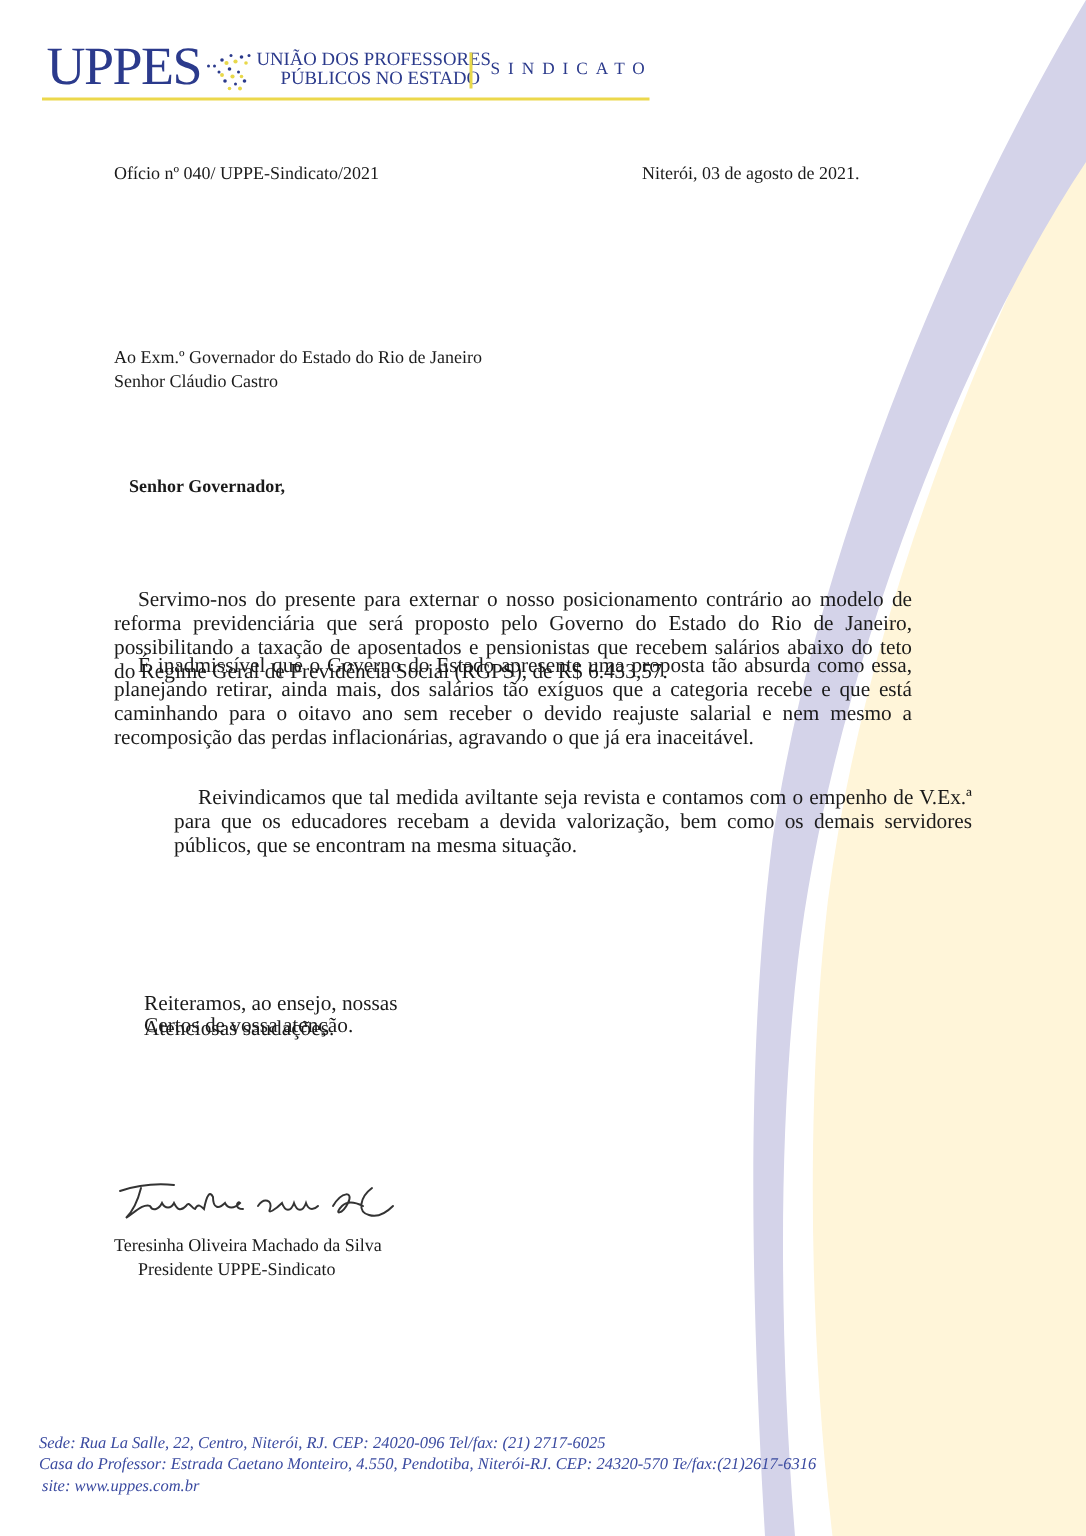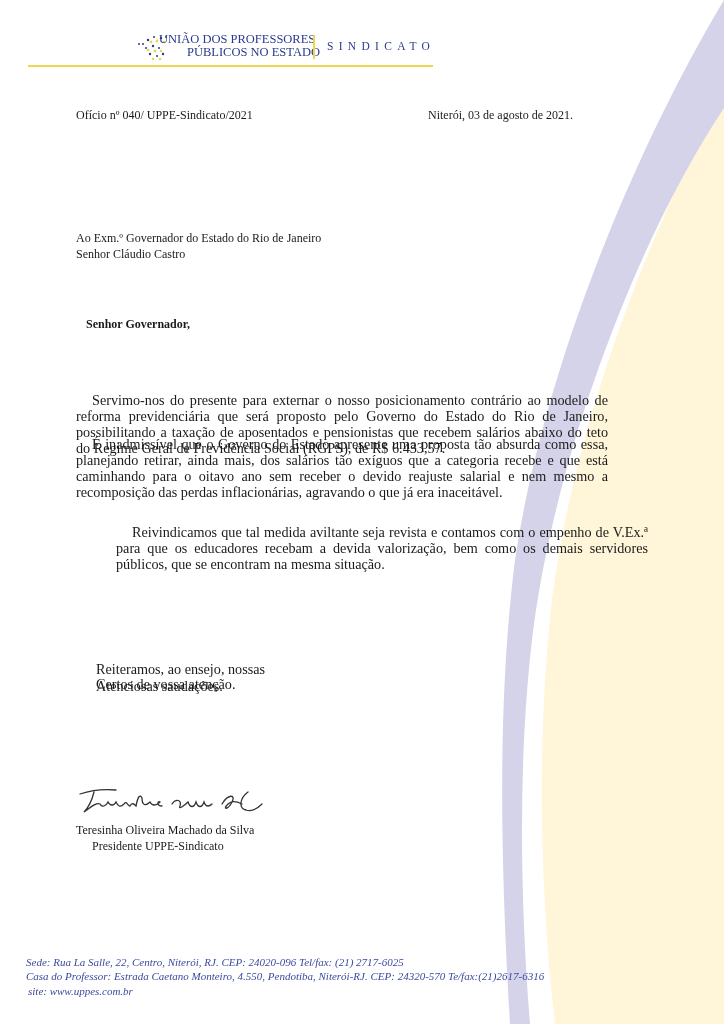--- a/index.html
+++ b/index.html
@@ -5,21 +5,21 @@
   html, body { margin: 0; padding: 0; }
   body { width: 724px; height: 1024px; position: relative; overflow: hidden; background: #ffffff; font-family: "Liberation Serif", serif; color: #1a1a1a; }
   #bg { position: absolute; left: 0; top: 0; width: 724px; height: 1024px; z-index: 0; }
   .layer { position: absolute; z-index: 1; }
 
   
   #logo { left: 31px; top: 28px; height: 40px; width: 405px; }
   #logo .uppes { position: absolute; left: 0; top: -4px; font-family: "Liberation Serif", serif; font-size: 36px; color: #2b3a8c; letter-spacing: -1px; line-height: 40px; }
   #logo .stars { position: absolute; left: 104px; top: 4px; width: 42px; height: 30px; }
   #logo .org1, #logo .org2 { position: absolute; font-family: "Liberation Serif", serif; font-size: 12.5px; color: #2b3a8c; line-height: 13px; white-space: nowrap; }
-  #logo .org1 { left: 128px; top: 5px; }
+  #logo .org1 { left: 140px; top: 5px; }
   #logo .org2 { left: 156px; top: 18px; }
   #logo .vbar { position: absolute; left: 282px; top: 7px; width: 1.5px; height: 24px; background: #e8d84a; }
   #logo .sind { position: absolute; left: 296px; top: 12px; font-family: "Liberation Serif", serif; font-size: 11.5px; color: #2b3a8c; letter-spacing: 5.3px; white-space: nowrap; }
   #logo .rule { position: absolute; left: -3px; top: 37px; width: 405px; height: 2px; background: #ecd84c; }
 
   .txt { font-size: 12px; line-height: 16px; white-space: nowrap; }
   #ref { left: 76px; top: 107px; }
   #date { left: 428px; top: 107px; }
   #addr1 { left: 76px; top: 230px; }
   #addr2 { left: 76px; top: 246px; }
@@ -46,20 +46,21 @@
 </style>
 </head>
 <body>
 
 <svg id="bg" viewBox="0 0 724 1024" xmlns="http://www.w3.org/2000/svg">
   <path d="M724,92 C650,230 575,420 552,600 C538,720 538,880 555,1024 L724,1024 Z" fill="#fff5d9"></path>
   <path d="M724,0 C640,140 545,360 515,560 C500,680 498,820 510,1024 L530,1024 C520,900 518,760 532,640 C552,470 630,250 724,108 Z" fill="#d4d3e9"></path>
 </svg>
 
 <div class="layer" id="logo">
+  <span class="uppes">UPPES</span>
   <svg class="stars" viewBox="0 0 42 30">
     <g fill="#2b3a8c">
       <circle cx="4" cy="12" r="1"></circle>
         <circle cx="8" cy="12" r="1"></circle>
         <circle cx="13" cy="8" r="1.2"></circle>
       <circle cx="19" cy="5" r="1"></circle>
         <circle cx="26" cy="6" r="1.2"></circle>
         <circle cx="31" cy="5" r="1"></circle>
       <circle cx="18" cy="14" r="1.2"></circle>
         <circle cx="24" cy="16" r="1"></circle>

